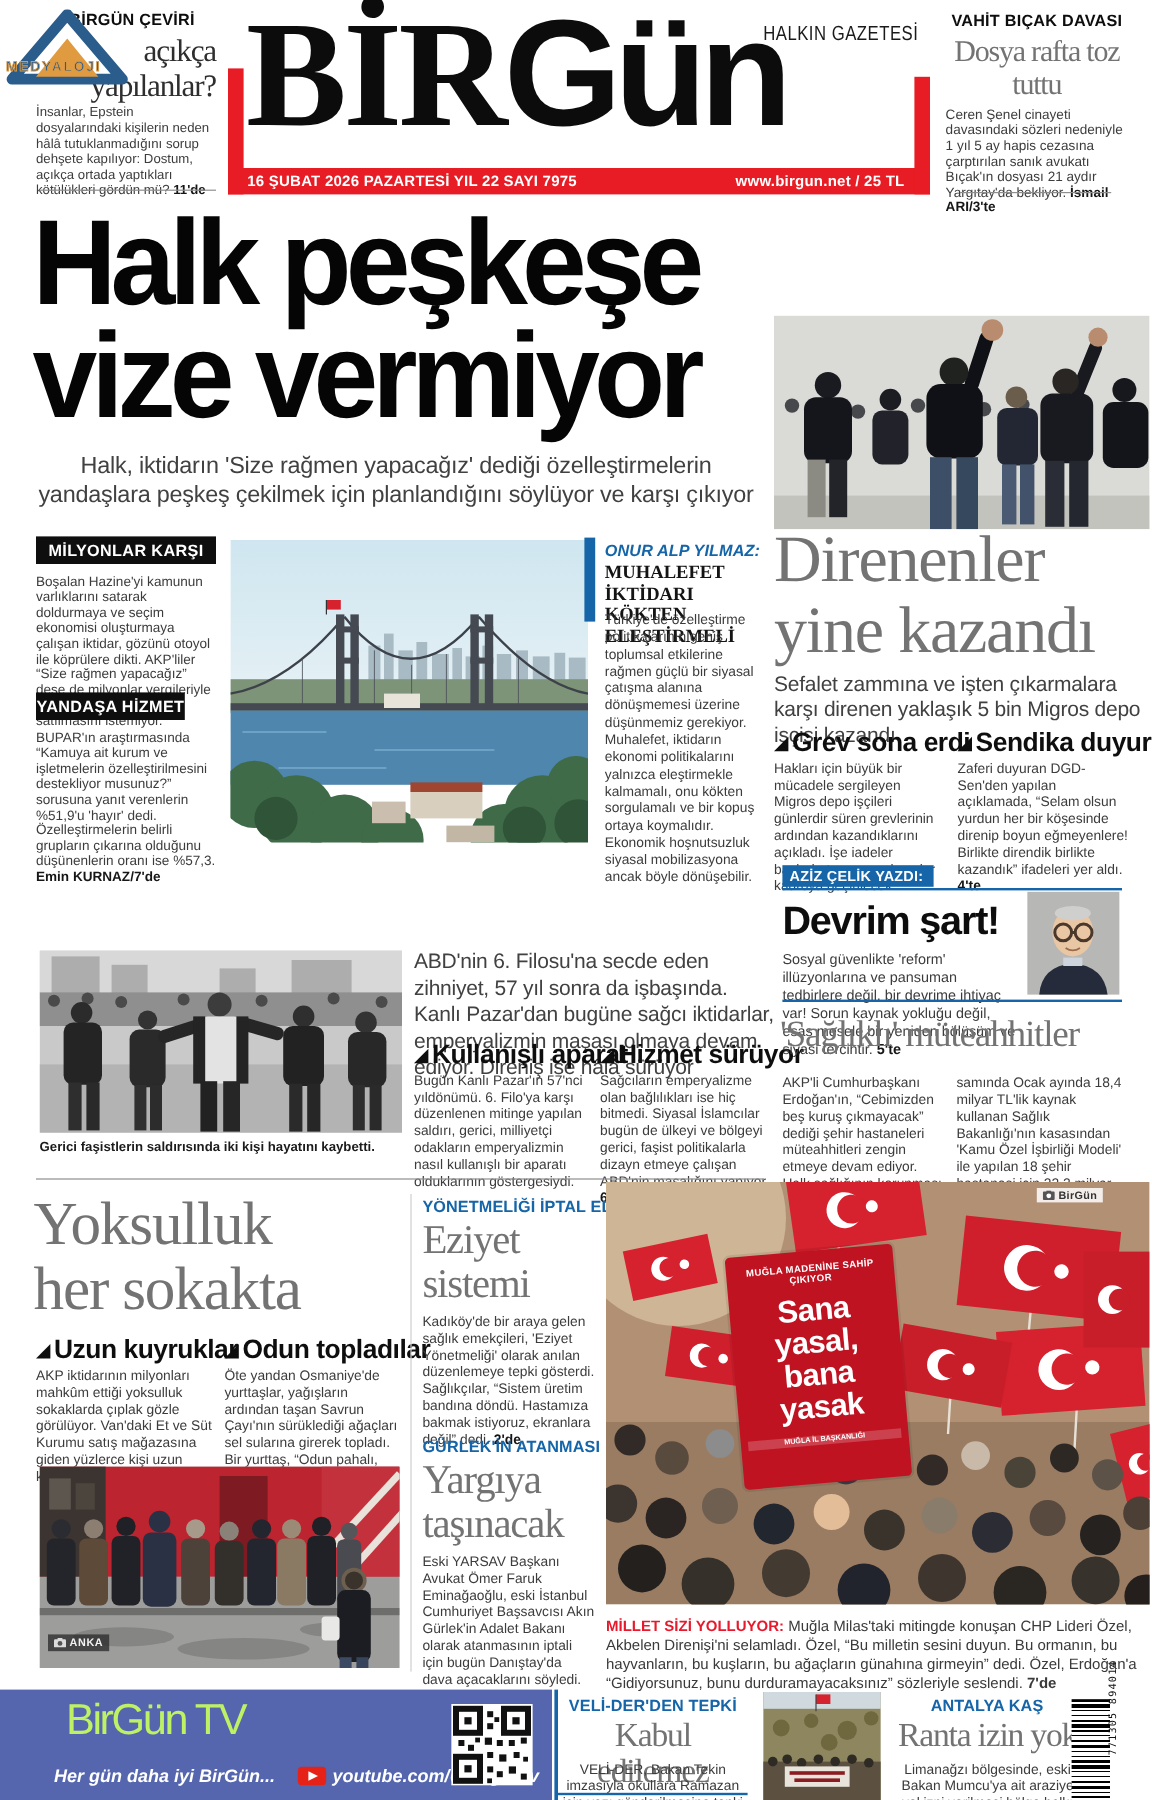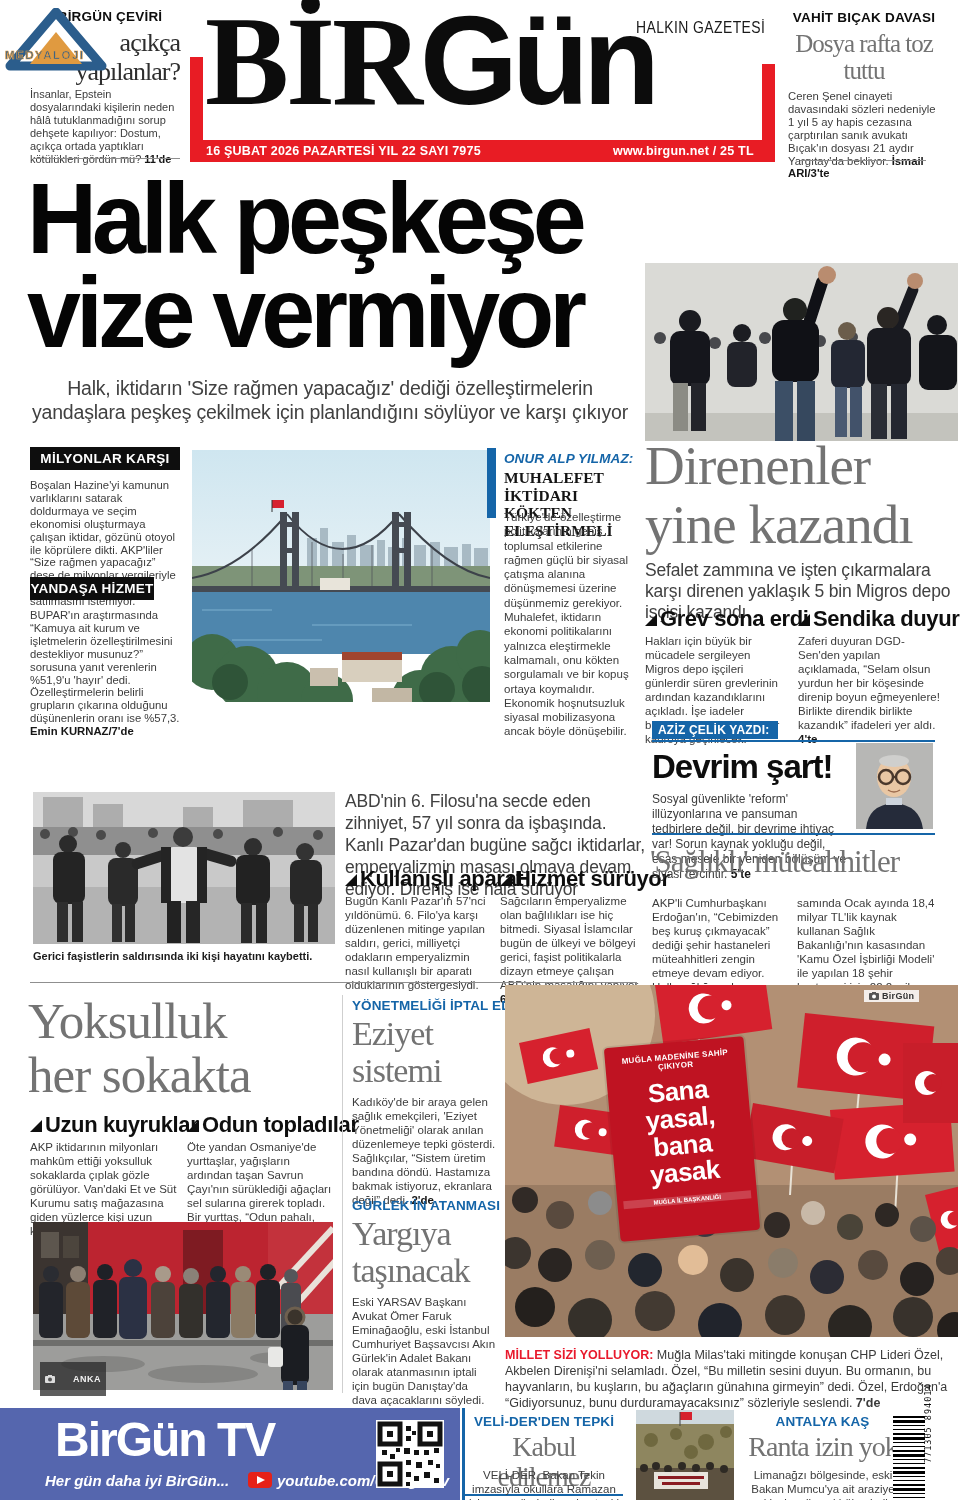--- a/index.html
+++ b/index.html
@@ -17,31 +17,31 @@
   .tri{display:inline-block;width:0;height:0;border-left:12px solid transparent;border-bottom:12px solid #0e0e0e;margin-right:3px}
   .trititle{font-weight:bold;font-size:22px;letter-spacing:-.4px;color:#0e0e0e;white-space:nowrap}
   .deck{color:#414141;font-size:19.5px;line-height:24px;letter-spacing:-.2px}
   .mega{font-weight:bold;font-size:97px;line-height:94px;letter-spacing:-5px;color:#050505;transform:scaleY(1.04);transform-origin:left top;white-space:nowrap}
   .rule{position:absolute;background:#8f8f8f;height:1px}
   .vrule{position:absolute;background:#cfcfcf;width:1px}
   .redbar{position:absolute;background:#e81c24}
   .bluebar{position:absolute;background:#1565a8}
   .redtxt{color:#fff;font-weight:bold;font-size:12.5px;letter-spacing:.2px}
   .capbold{font-weight:bold;font-size:11px;color:#1b1b1b}
-  .chip{background:rgba(40,40,40,.75);color:#f2f2f2;font-size:9px;font-weight:bold;padding:12px 5px;letter-spacing:.5px;display:flex;align-items:center;gap:18px}
+  .chip{background:rgba(40,40,40,.75);color:#f2f2f2;font-size:9px;font-weight:bold;padding:2px 5px;letter-spacing:.5px;display:flex;align-items:center;gap:3px}
   .chipw{background:rgba(255,255,255,.85);color:#333;font-size:9px;font-weight:bold;padding:1px 5px;letter-spacing:.3px;display:flex;align-items:center;gap:3px}
   .placard{background:#bf1322;color:#fff;border-radius:4px;transform:rotate(-5deg);box-shadow:0 0 0 2px rgba(0,0,0,.08);text-align:center;padding:10px 6px 6px}
   .placard .ptop{font-size:8px;font-weight:bold;line-height:9px;letter-spacing:.3px}
   .placard .pmain{font-size:26px;font-weight:bold;line-height:27px;margin-top:8px;letter-spacing:-.5px}
   .placard .pfoot{font-size:6px;font-weight:bold;margin-top:10px;background:rgba(255,255,255,.2);padding:1px 2px}
   .center{text-align:center}
   .barcode{background:repeating-linear-gradient(180deg,#000 0 2px,#fff 2px 4px,#000 4px 7px,#fff 7px 9px,#000 9px 10px,#fff 10px 13px,#000 13px 14px,#fff 14px 17px)}
   .bdigits{font-family:"DejaVu Sans Mono",monospace;font-size:8.5px;color:#111;letter-spacing:1px;white-space:nowrap}
   .tvbanner{background:#5566ae}
-  .tvtitle{color:#ffffff;font-weight:bold;font-size:48px;letter-spacing:-2px}
+  .tvtitle{color:#bef264;font-weight:normal;font-size:36px;letter-spacing:-2px}
   .tvslogan{color:#fff;font-weight:bold;font-style:italic;font-size:15px}
 </style>
 </head>
 <body>
 
 <div id="page">
 
   <div class="abs kick center" style="left:40px;top:9px;width:140px">BİRGÜN ÇEVİRİ</div>
   <div class="abs headserif" style="left:30px;top:28px;width:150px;font-size:26px;line-height:29px;text-align:right;color:#2e2e2e">açıkça yapılanlar?</div>
   <div class="abs bodytxt" style="left:30px;top:88px;width:153px;font-size:11px"><span>İnsanlar, Epstein dosyalarındaki kişilerin neden hâlâ tutuklanmadığını sorup dehşete kapılıyor: Dostum, açıkça ortada yaptıkları kötülükleri gördün mü? </span><b>11'de</b></div>

